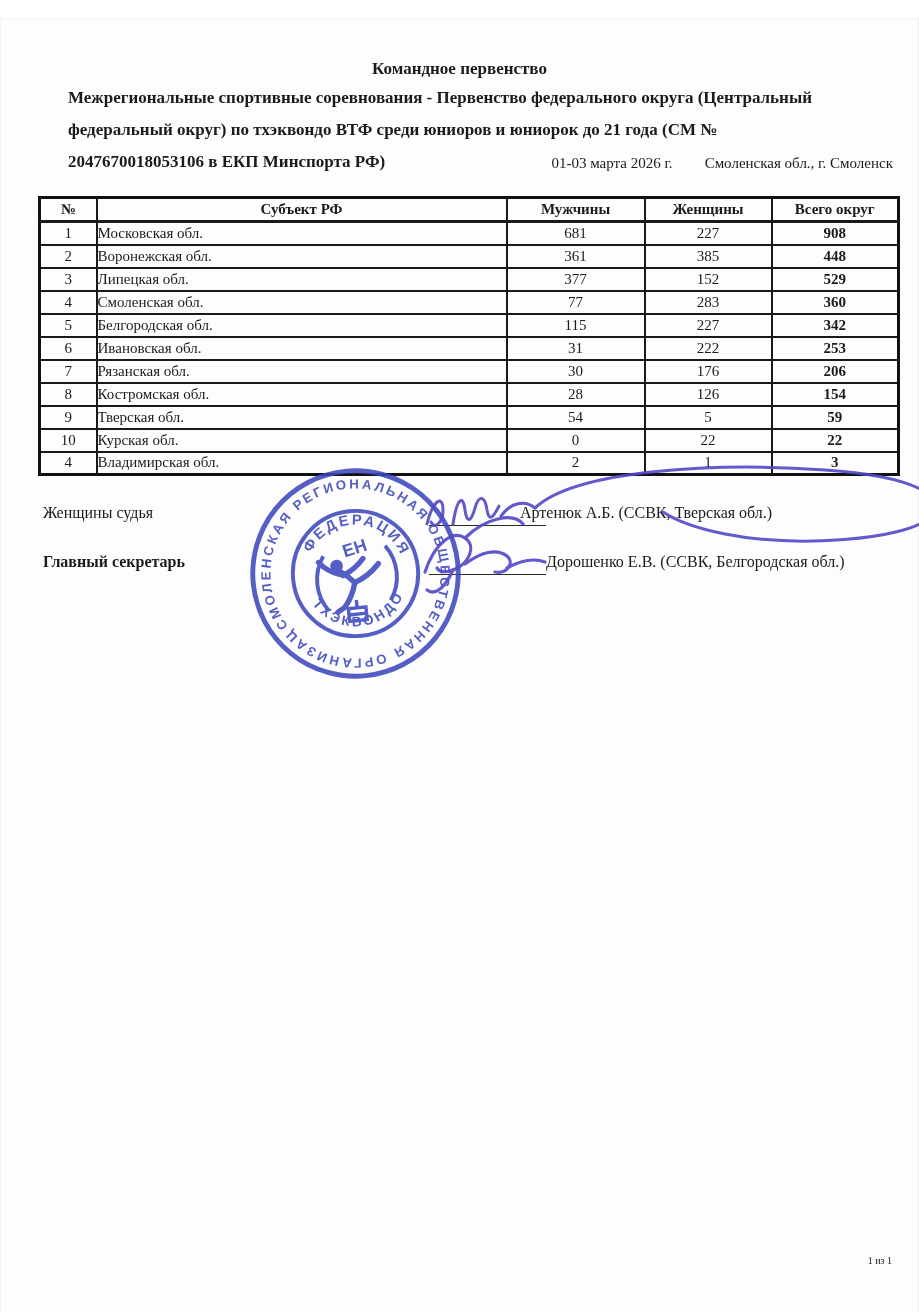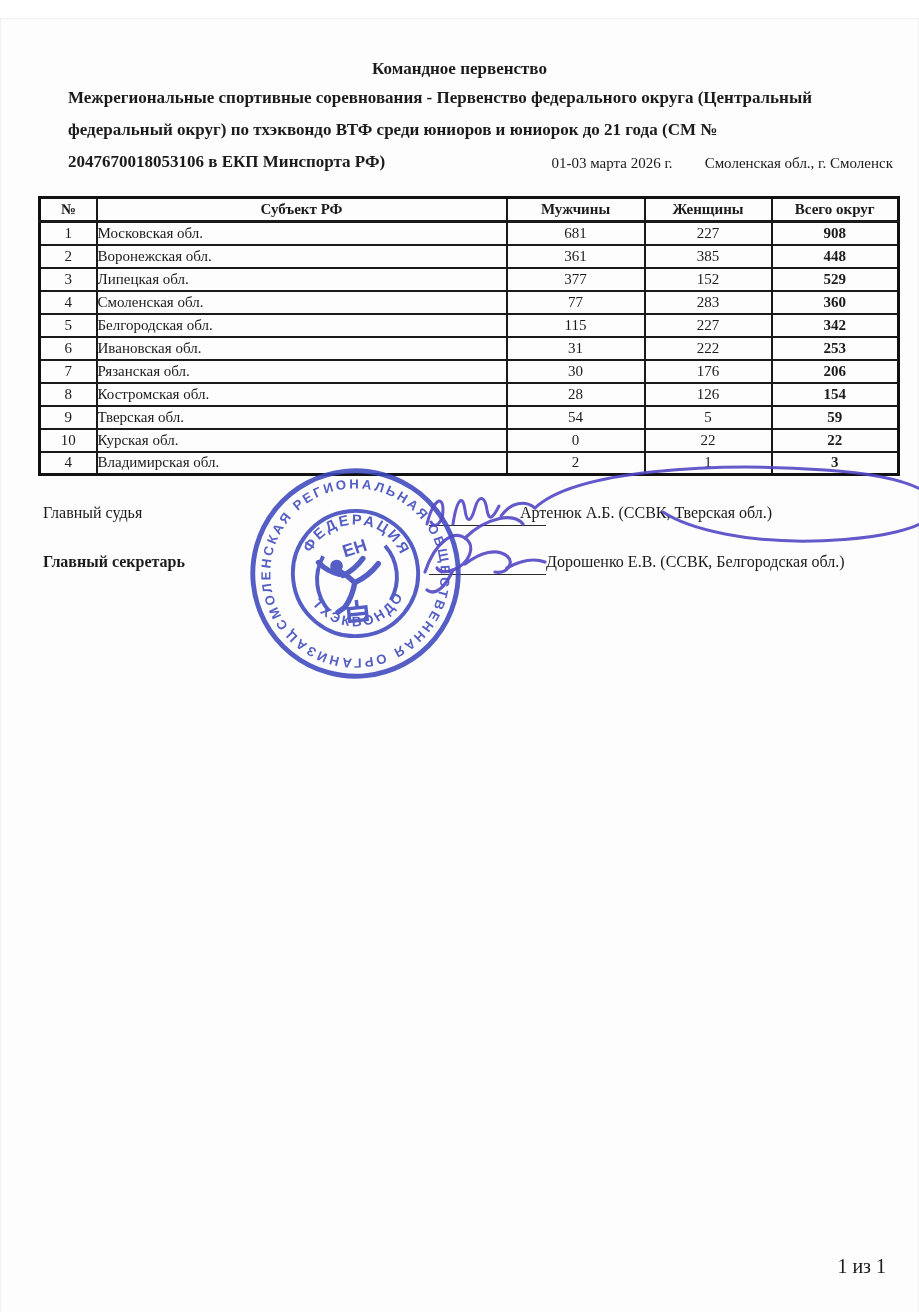--- a/index.html
+++ b/index.html
@@ -35,21 +35,21 @@
   .sig-name.n1{left:520px;top:486px;} .sig-name.n2{left:546px;top:535px;}
   .sig-underline{position:absolute;left:429px;width:117px;height:0;
                  border-top:1.5px solid #2a2a2a;}
   .sig-underline.u1{top:507px;} .sig-underline.u2{top:556px;}
 
   .stamp{position:absolute;left:243px;top:443px;width:225px;height:225px;
          color:var(--stamp-ink);opacity:.88;transform:rotate(-6deg);}
   .stamp text{fill:currentColor;font-family:"Liberation Sans","DejaVu Sans",sans-serif;}
   .ink{position:absolute;left:395px;top:442px;width:560px;height:165px;
        color:var(--sig-ink);opacity:.9;}
-  .page-num{position:absolute;right:33px;top:1237px;font-size:20px;}
+  .page-num{position:absolute;right:27px;top:1237px;font-size:10px;}
   .bottom-edge{position:absolute;left:0;right:0;bottom:0;height:9px;background:#161616;}
 </style>
 </head>
 <body>
 
 <div class="page">
 
   <div class="doc-title">Командное первенство</div>
   <div class="doc-subtitle">Межрегиональные спортивные соревнования - Первенство федерального округа (Центральный федеральный округ) по тхэквондо ВТФ среди юниоров и юниорок до 21 года (СМ № 2047670018053106 в ЕКП Минспорта РФ)</div>
 
@@ -148,21 +148,21 @@
       <tr>
           <td>4</td>
           <td class="region">Владимирская обл.</td>
           <td>2</td>
           <td>1</td>
           <td class="total">3</td>
         </tr>
     </tbody>
   </table>
 
-  <div class="sig-role r1">Главный судья</div>
+  <div class="sig-role r1">Женщины судья</div>
   <div class="sig-role r2">Главный секретарь</div>
   <div class="sig-underline u1"></div>
   <div class="sig-underline u2"></div>
   <div class="sig-name n1">Артенюк А.Б. (ССВК, Тверская обл.)</div>
   <div class="sig-name n2">Дорошенко Е.В. (ССВК, Белгородская обл.)</div>
 
   <svg class="stamp" viewBox="0 0 230 230">
     <defs>
       <path id="arcOuter" d="M 28,115 A 87,87 0 1 1 202,115 A 87,87 0 1 1 28,115"></path>
       <path id="arcInnerTop" d="M 65,115 A 50,50 0 0 1 165,115"></path>

